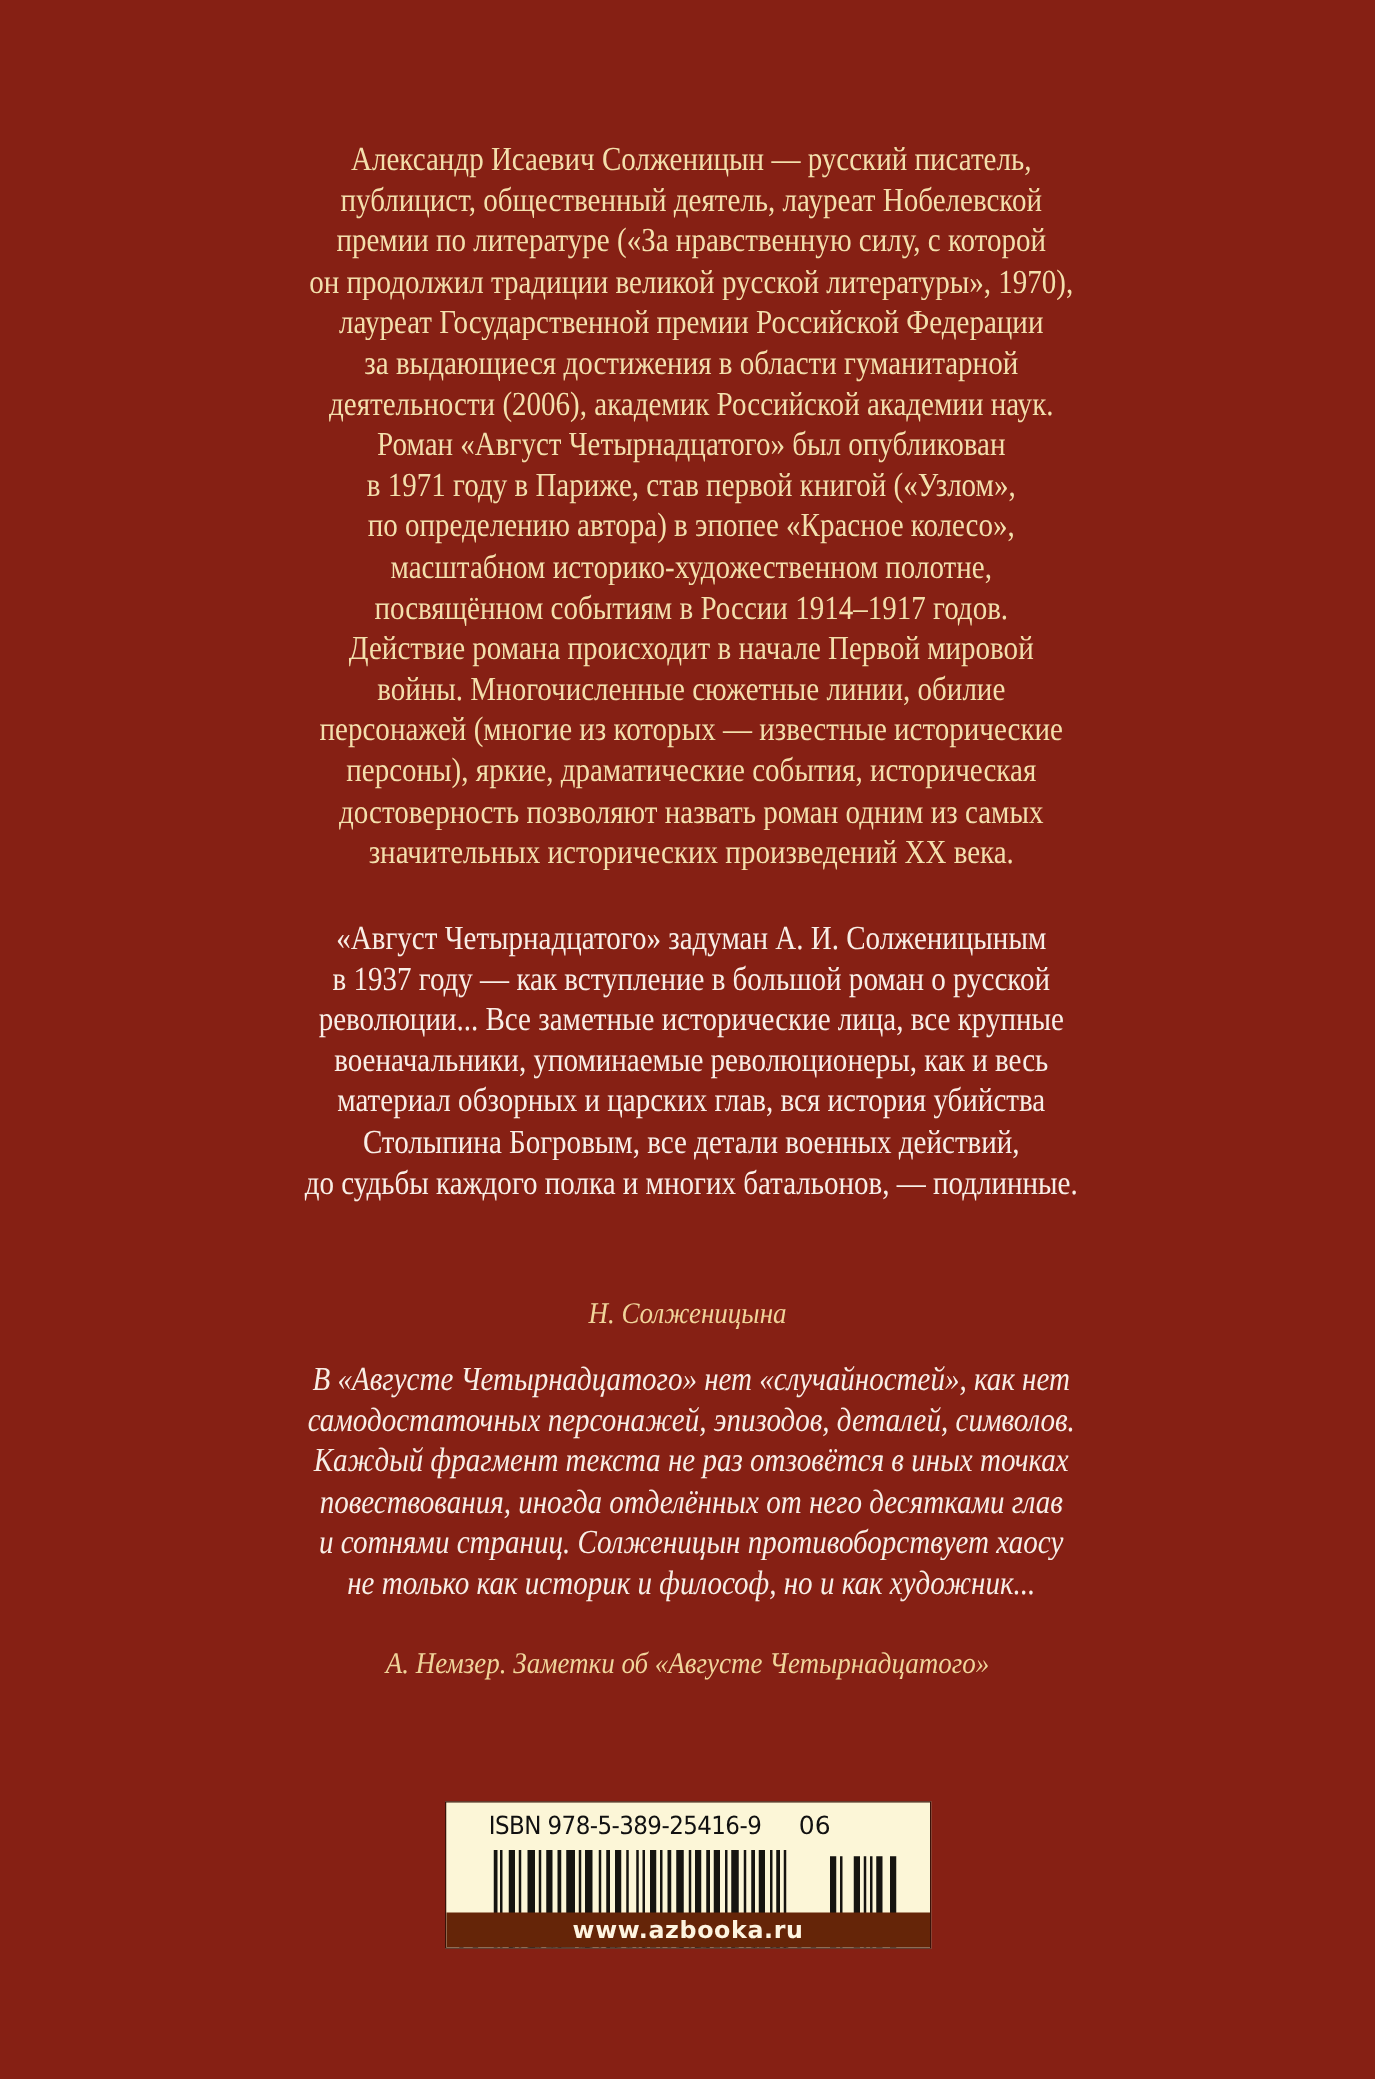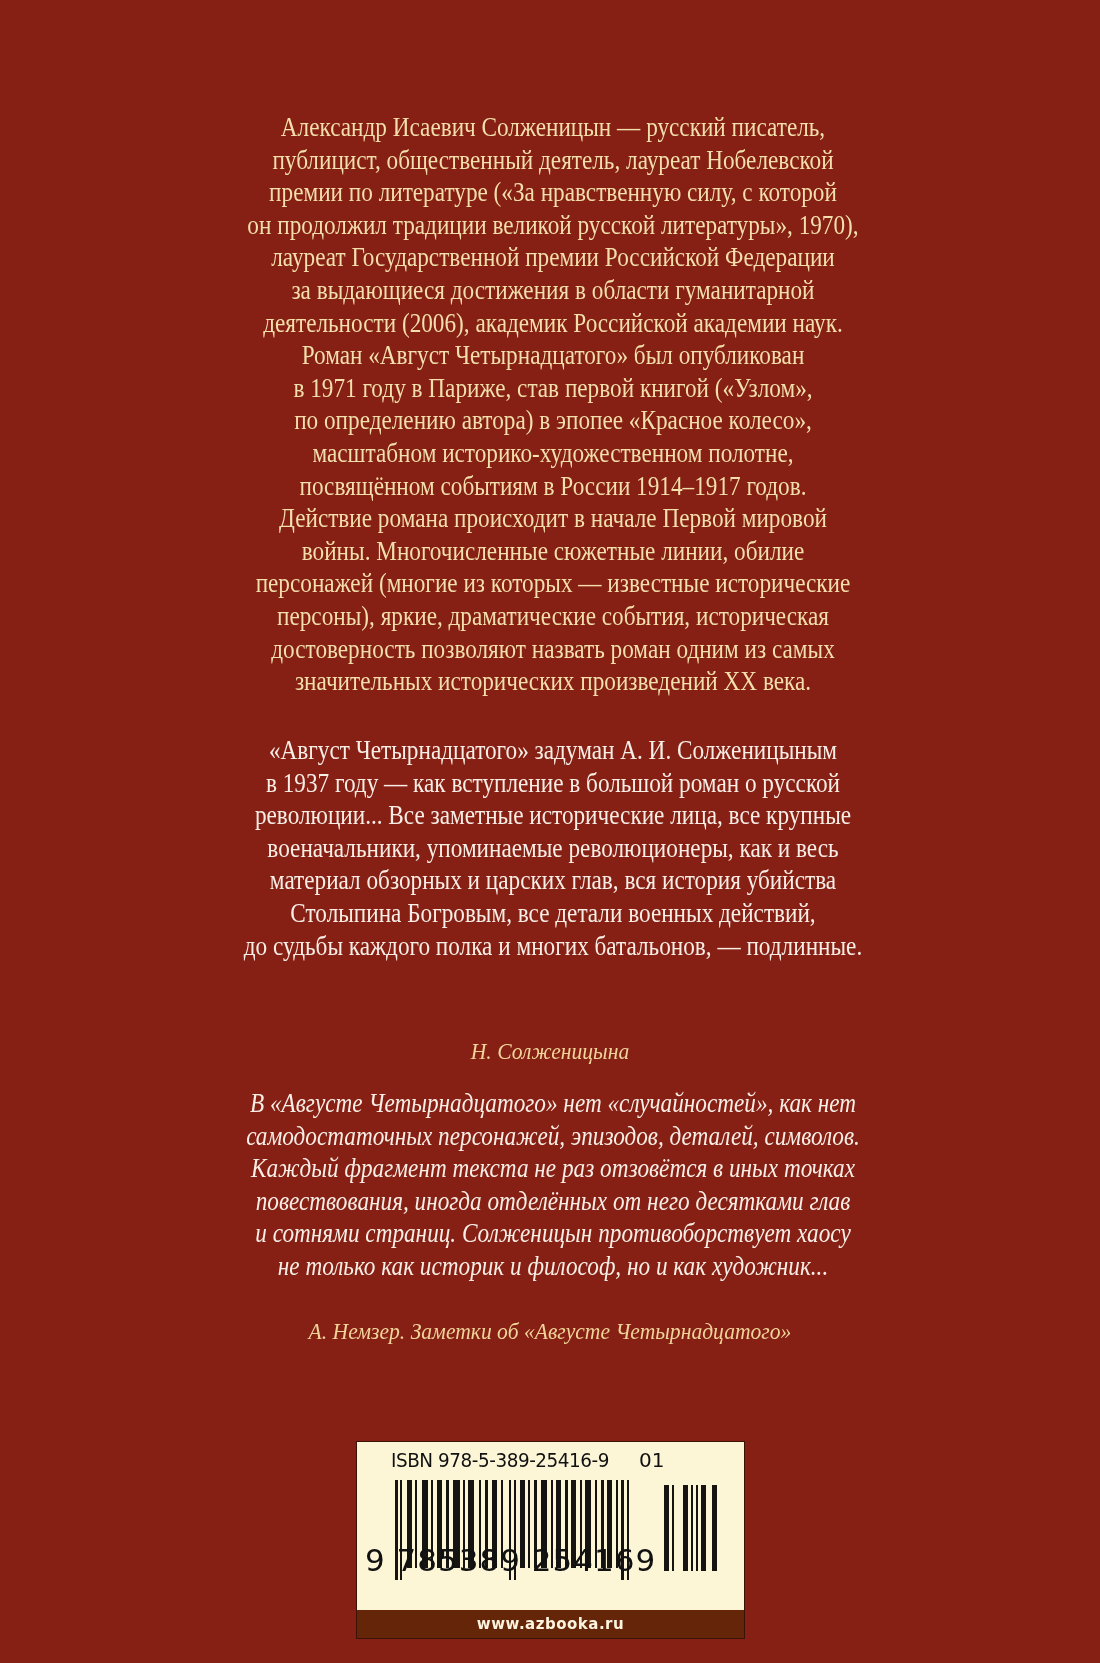--- a/index.html
+++ b/index.html
@@ -39,21 +39,21 @@
   #p1 { top: 111px; }
   #p2 { top: 734px; text-align: center; }
   #p3 { top: 1087px; font-style: italic; }
   #attr1 { top: 1038px; }
   #attr2 { top: 1318px; }
 
   
   .barcode-box {
     position: absolute;
     left: 356px; top: 1441px;
-    width: 389px; height: 198px;
+    width: 389px; height: 118px;
     background: #fcf6d7;
     border: 1px solid #3a1208;
     box-sizing: border-box;
     overflow: hidden;
   }
   .isbn-text {
     position: absolute; left: 34px; top: 6px;
     font-family: "DejaVu Sans", sans-serif;
     font-size: 20px; color: #111;
     letter-spacing: -0.5px;
@@ -80,21 +80,21 @@
     letter-spacing: 1px;
     white-space: pre;
     background: transparent;
   }
   .url-band {
     position: absolute; left: 0; bottom: 0; width: 100%; height: 28px;
     background: #652508;
     color: #fdf4e0;
     font-family: "DejaVu Sans", sans-serif;
     font-weight: bold;
-    font-size: 15px;
+    font-size: 19px;
     line-height: 28px;
     text-align: center;
     letter-spacing: 0.5px;
   }
 </style>
 </head>
 <body>
 
 <div class="block" id="p1">
   <span class="line cream">Александр Исаевич Солженицын — русский писатель,</span>
@@ -133,21 +133,21 @@
   <span class="line white">самодостаточных персонажей, эпизодов, деталей, символов.</span>
   <span class="line white">Каждый фрагмент текста не раз отзовётся в иных точках</span>
   <span class="line white">повествования, иногда отделённых от него десятками глав</span>
   <span class="line white">и сотнями страниц. Солженицын противоборствует хаосу</span>
   <span class="line white">не только как историк и философ, но и как художник...</span>
 </div>
 <div class="attr" id="attr2">А. Немзер. Заметки об «Августе Четырнадцатого»</div>
 
 <div class="barcode-box">
   <div class="isbn-text">ISBN 978-5-389-25416-9</div>
-  <div class="addon-code">01</div>
+  <div class="addon-code">06</div>
   <div class="bars">
     <span style="left:0px;width:3px;height:100px"></span>
     <span style="left:5px;width:2px;height:100px"></span>
     <span style="left:12px;width:5px;height:88px"></span>
     <span style="left:20px;width:2px;height:88px"></span>
     <span style="left:27px;width:6px;height:88px"></span>
     <span style="left:36px;width:2px;height:88px"></span>
     <span style="left:42px;width:5px;height:88px"></span>
     <span style="left:51px;width:3px;height:88px"></span>
     <span style="left:58px;width:7px;height:88px"></span>

